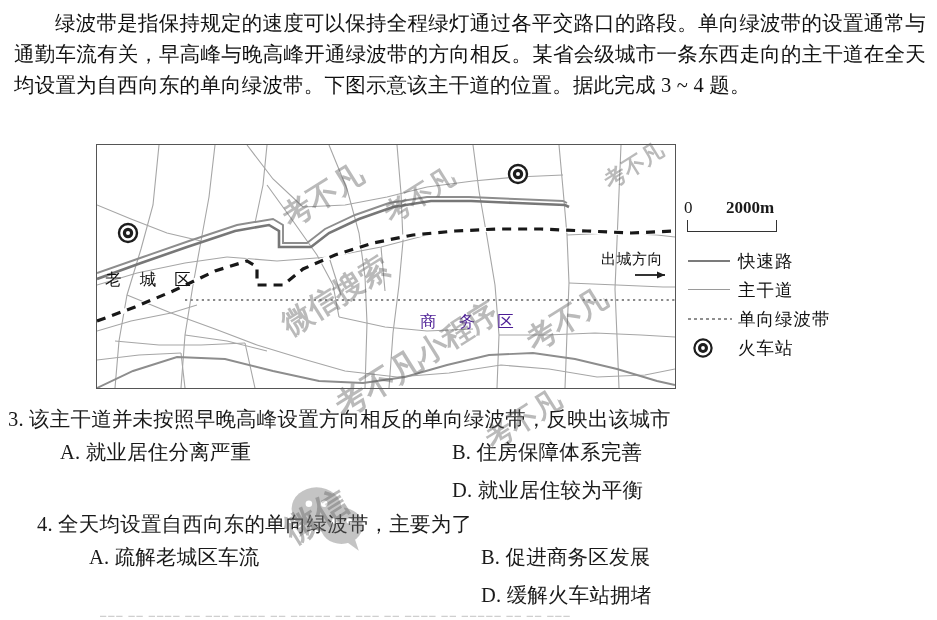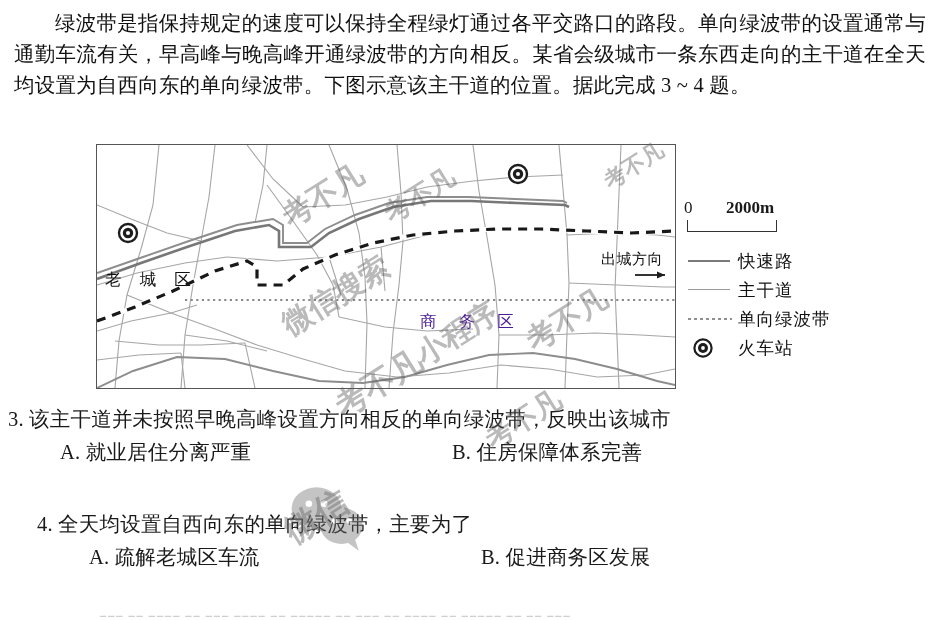--- a/index.html
+++ b/index.html
@@ -333,28 +333,30 @@
   </div>
 </div>
 
 <div class="questions">
 
   <div>
     <p class="q-stem">3. 该主干道并未按照早晚高峰设置方向相反的单向绿波带，反映出该城市</p>
     <div class="q-options">
       <span class="opt a">A. 就业居住分离严重</span>
       <span class="opt b">B. 住房保障体系完善</span>
+      <span class="opt d">D. 就业居住较为平衡</span>
     </div>
   </div>
 
   <div class="q2">
     <p class="q-stem">4. 全天均设置自西向东的单向绿波带，主要为了</p>
     <div class="q-options">
       <span class="opt a">A. 疏解老城区车流</span>
       <span class="opt b">B. 促进商务区发展</span>
+      <span class="opt d">D. 缓解火车站拥堵</span>
     </div>
   </div>
 
 </div>
 
 <div class="bottom-strip">
   ▁▁▁ ▁▁ ▁▁▁▁ ▁▁ ▁▁▁ ▁▁▁▁ ▁▁ ▁▁▁▁▁ ▁▁ ▁▁▁ ▁▁ ▁▁▁▁ ▁▁ ▁▁▁▁▁ ▁▁ ▁▁ ▁▁▁
 </div>
 
 <div class="wm wm-k wm1">考不凡</div>

